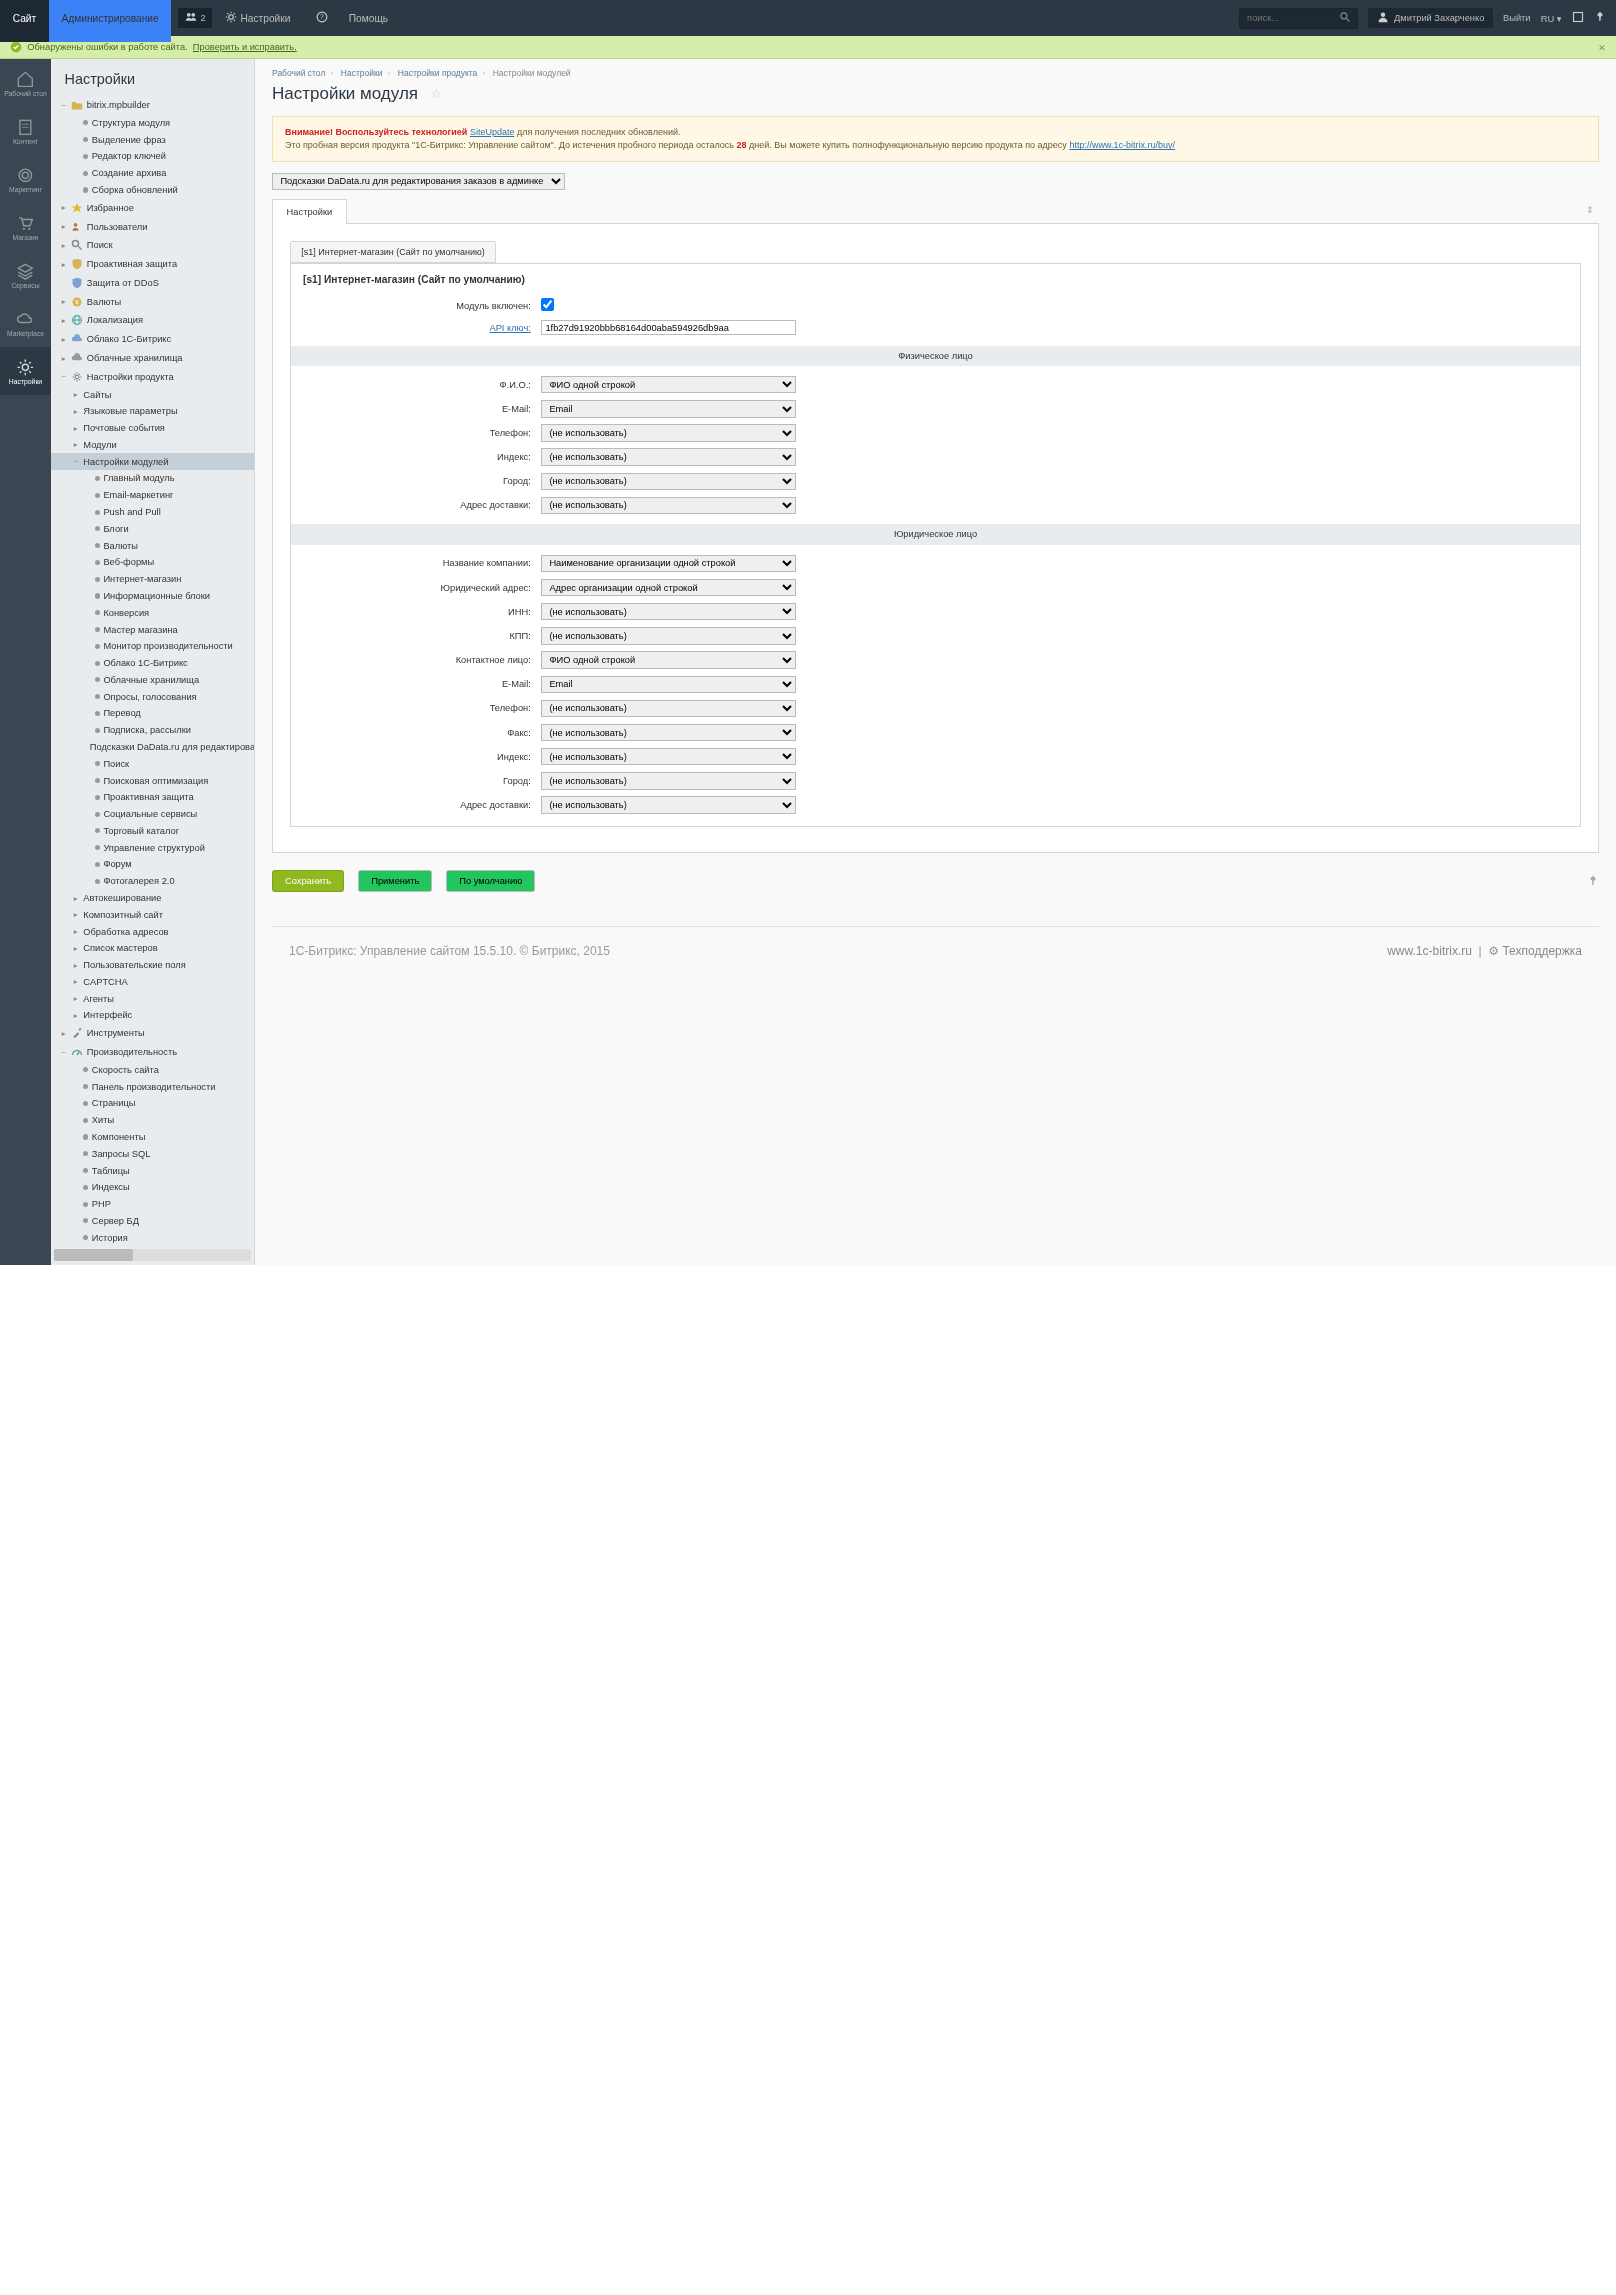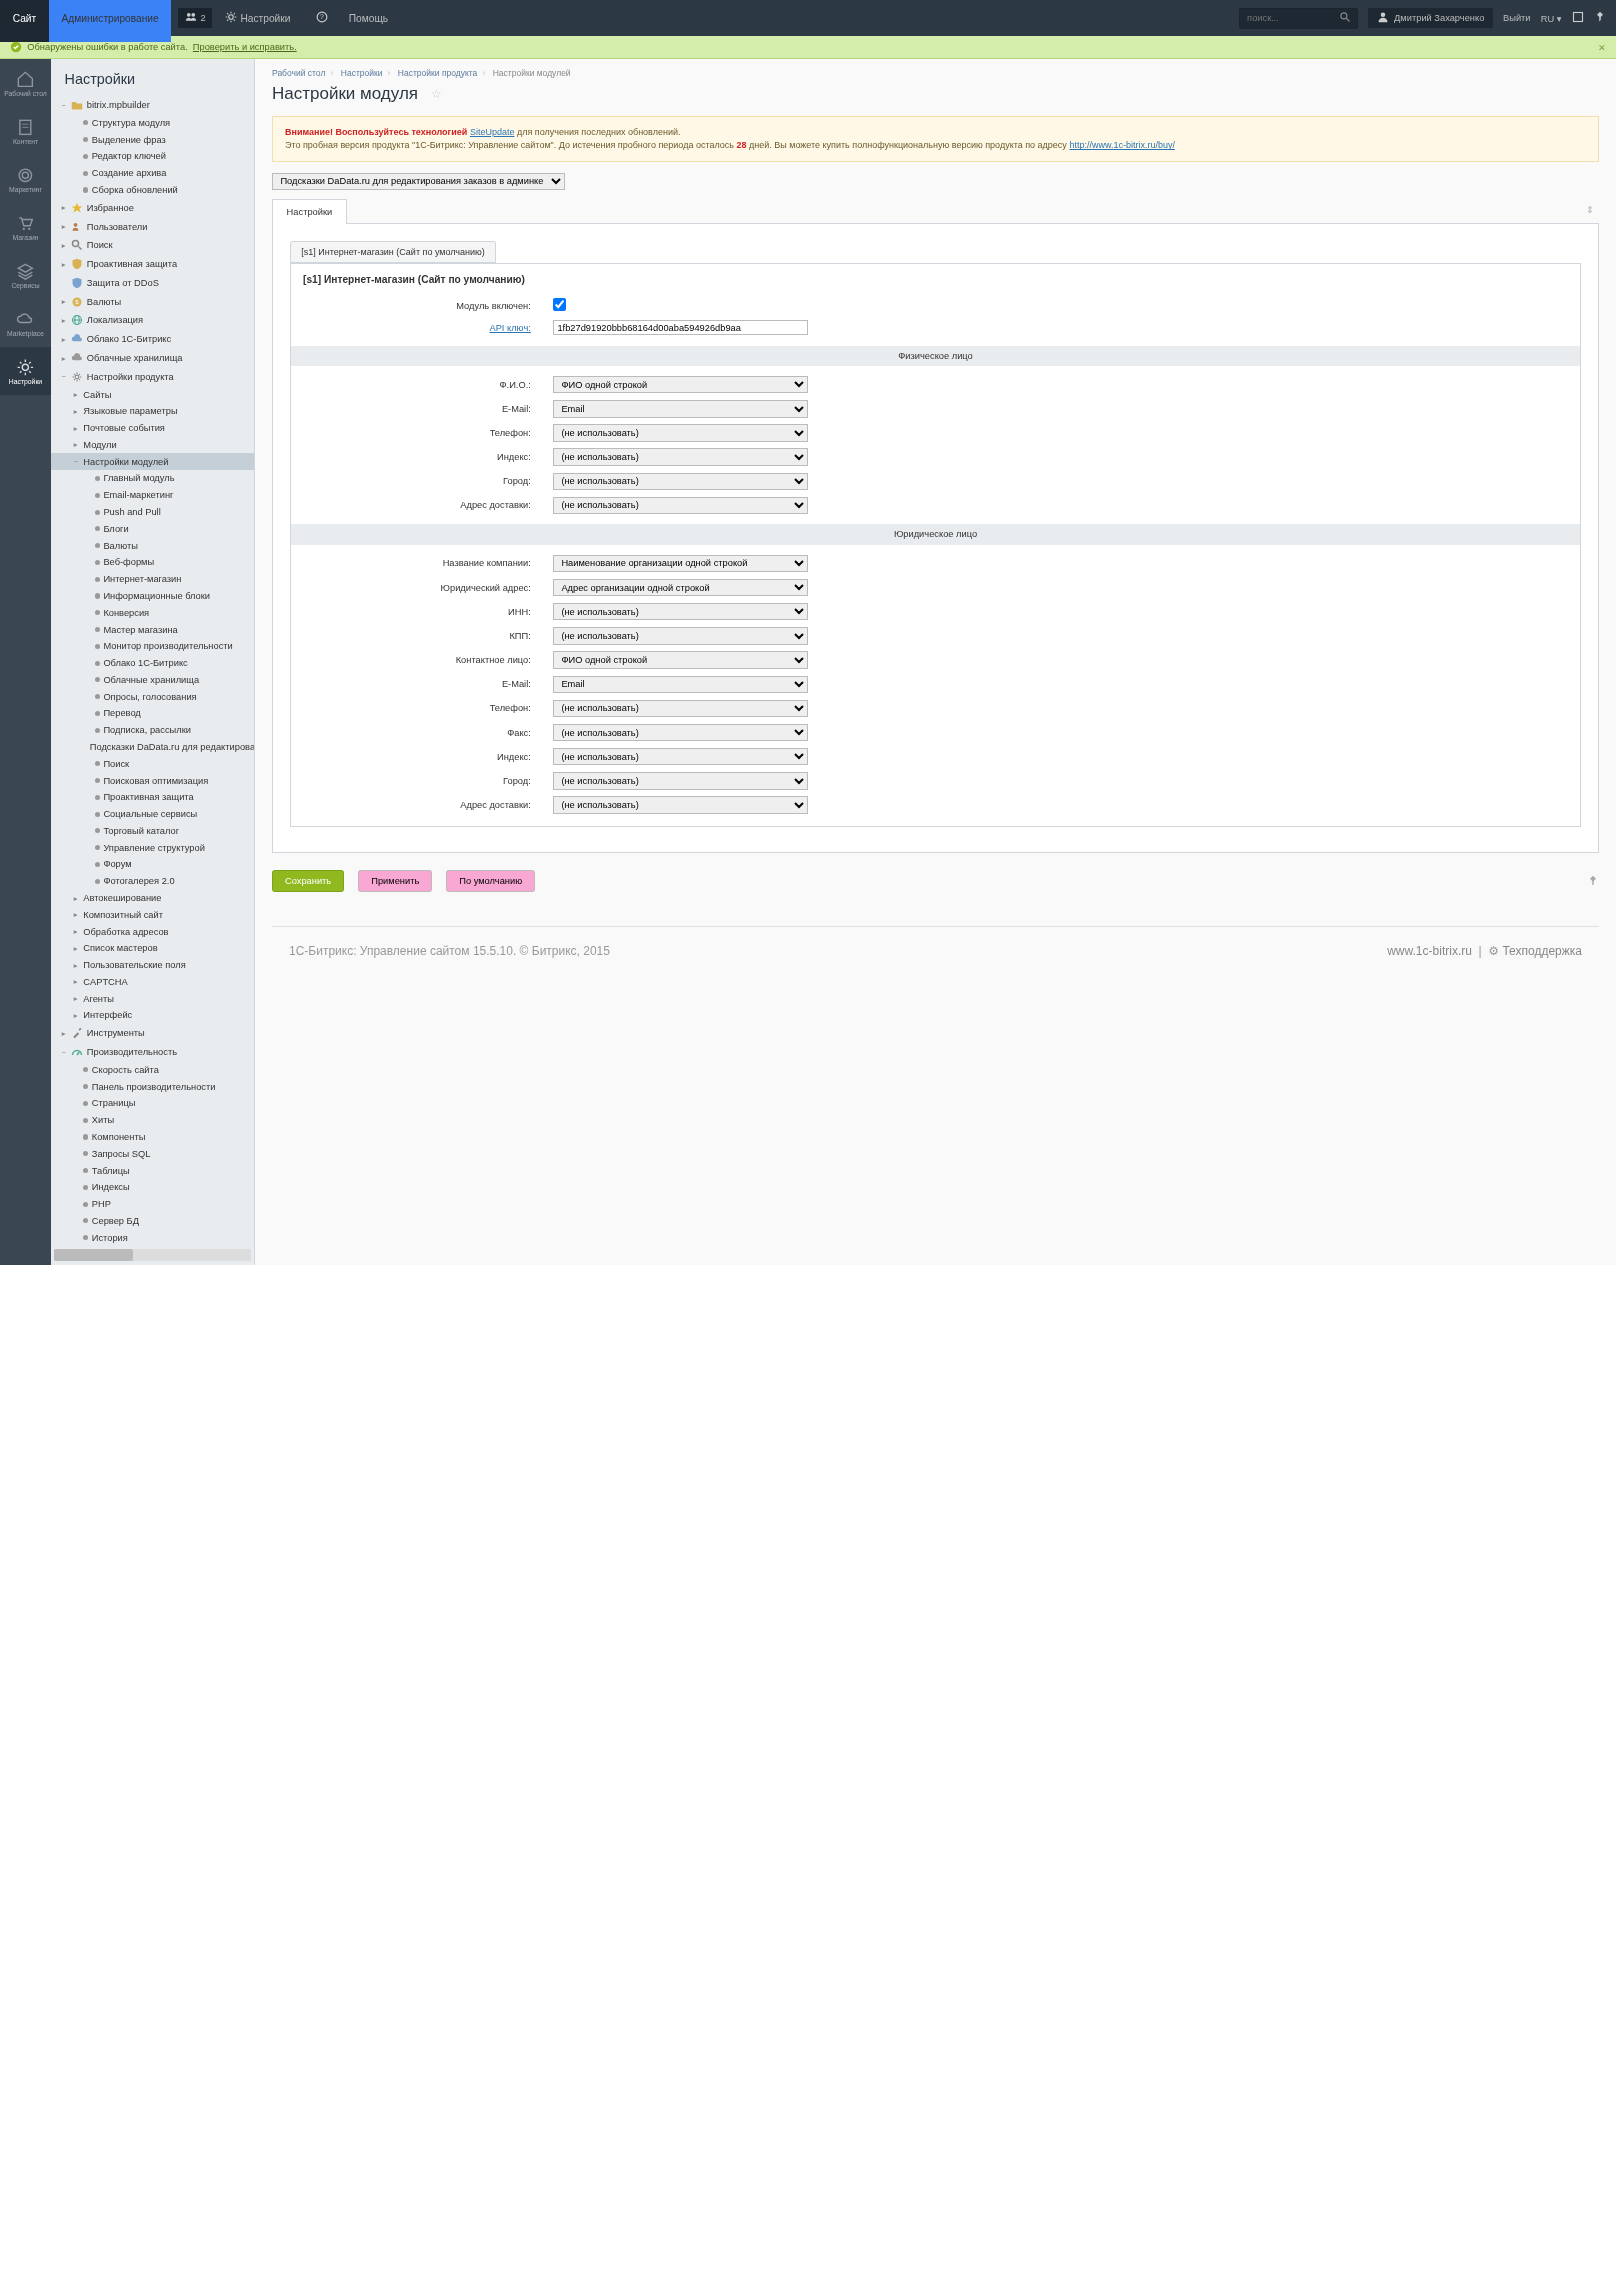--- a/index.html
+++ b/index.html
@@ -50,25 +50,25 @@
 .tabs{margin:0 17px;border-bottom:0.8px solid #d0d6db;position:relative;}
 .tabs .tab{display:inline-block;padding:6.8px 13.6px;background:#e8ecef;border:0.8px solid #d0d6db;border-bottom:none;font-size:9.3px;position:relative;top:0.8px;background:#fff;}
 .tabs .expand{float:right;color:#aaa;cursor:pointer;padding:5.1px;}
 .panel{margin:0 17px 17px;background:#fff;border:0.8px solid #d0d6db;border-top:none;padding:17px 17px 25.5px;}
 .inner-tab{border:0.8px solid #d0d6db;border-radius:1.7px 1.7px 0 0;display:inline-block;padding:5.1px 10.2px;font-size:9px;background:#f5f5f5;margin-bottom:-0.8px;position:relative;}
 .inner-panel{border:0.8px solid #d0d6db;padding:0;}
 .inner-title{padding:10.2px 12px;font-size:10.2px;font-weight:bold;}
 .form-row{display:flex;align-items:center;padding:3.4px 12px;}
 .form-row .lbl{width:238px;text-align:right;padding-right:10.2px;font-size:9.3px;}
 .form-row .lbl a{color:#2a75b4;}
-.form-row .ctrl{flex:1;max-width:255px;margin-left:12px;}
+.form-row .ctrl{flex:1;max-width:255px;}
 .form-row select,.form-row input[type=text]{width:100%;font-size:9.3px;padding:1.7px 3.4px;border:0.8px solid #bbb;}
 .section-hdr{background:#e8ecef;padding:5.1px;text-align:center;font-size:9.3px;margin:6.8px 0;}
 .actions{margin:0 17px 34px;display:flex;align-items:center;gap:14px;}
-.btn{padding:5.1px 12px;font-size:9.3px;border:0.8px solid #bbb;background:#f9a8d4;border-radius:2.5px;cursor:pointer;}
+.btn{padding:5.1px 12px;font-size:9.3px;border:0.8px solid #bbb;background:#22c55e;border-radius:2.5px;cursor:pointer;}
 .btn.primary{background:#8fb91f;border-color:#7aa318;color:#fff;}
 .actions .pin{margin-left:auto;color:#aaa;cursor:pointer;}
 .footer{padding:17px;font-size:12px;color:#999;display:flex;border-top:0.8px solid #e0e0e0;margin:0 17px;}
 .footer .right{margin-left:auto;}
 .footer a{color:#888;text-decoration:none;}
 svg{display:block;}
 </style>
 </head>
 <body>
 

